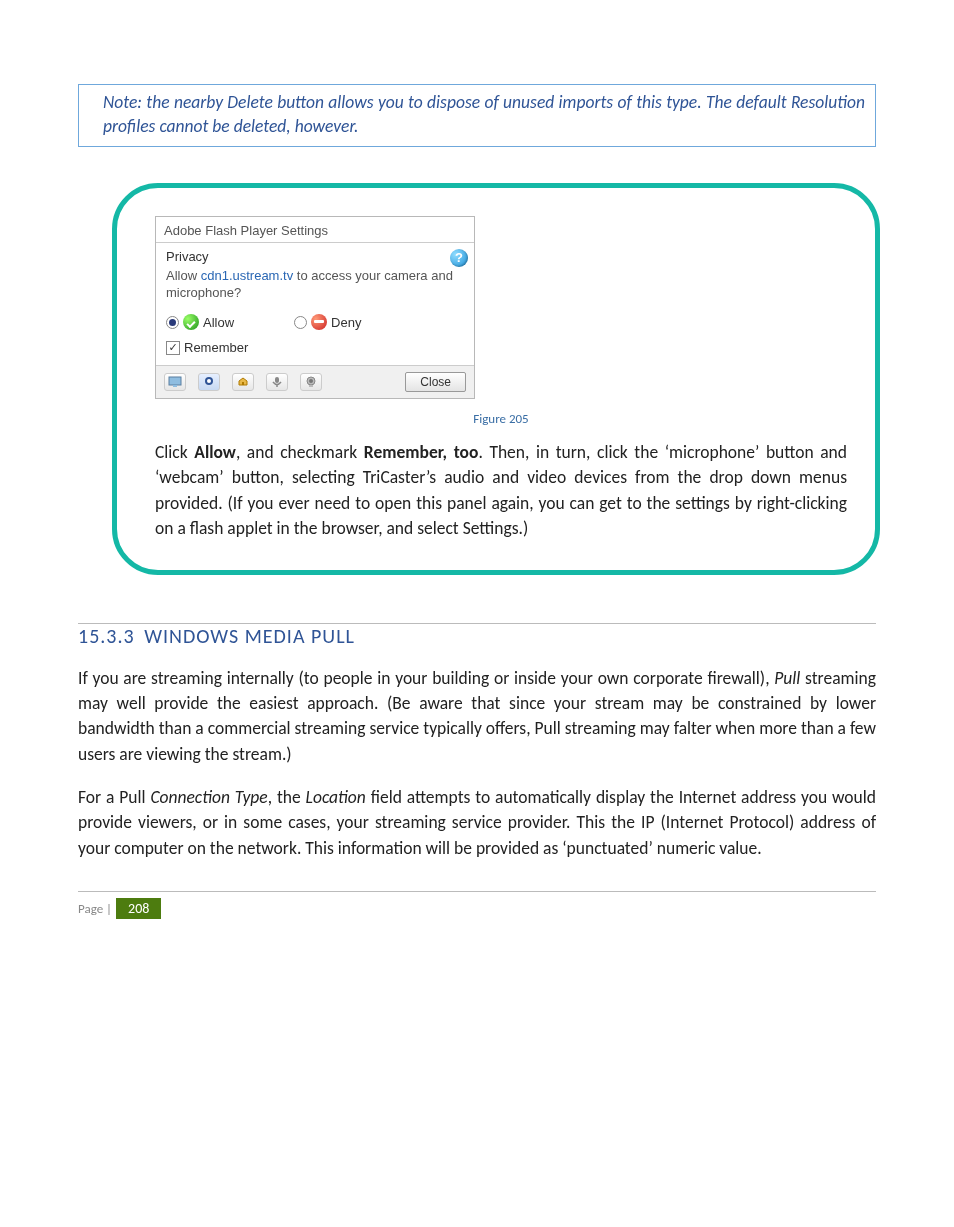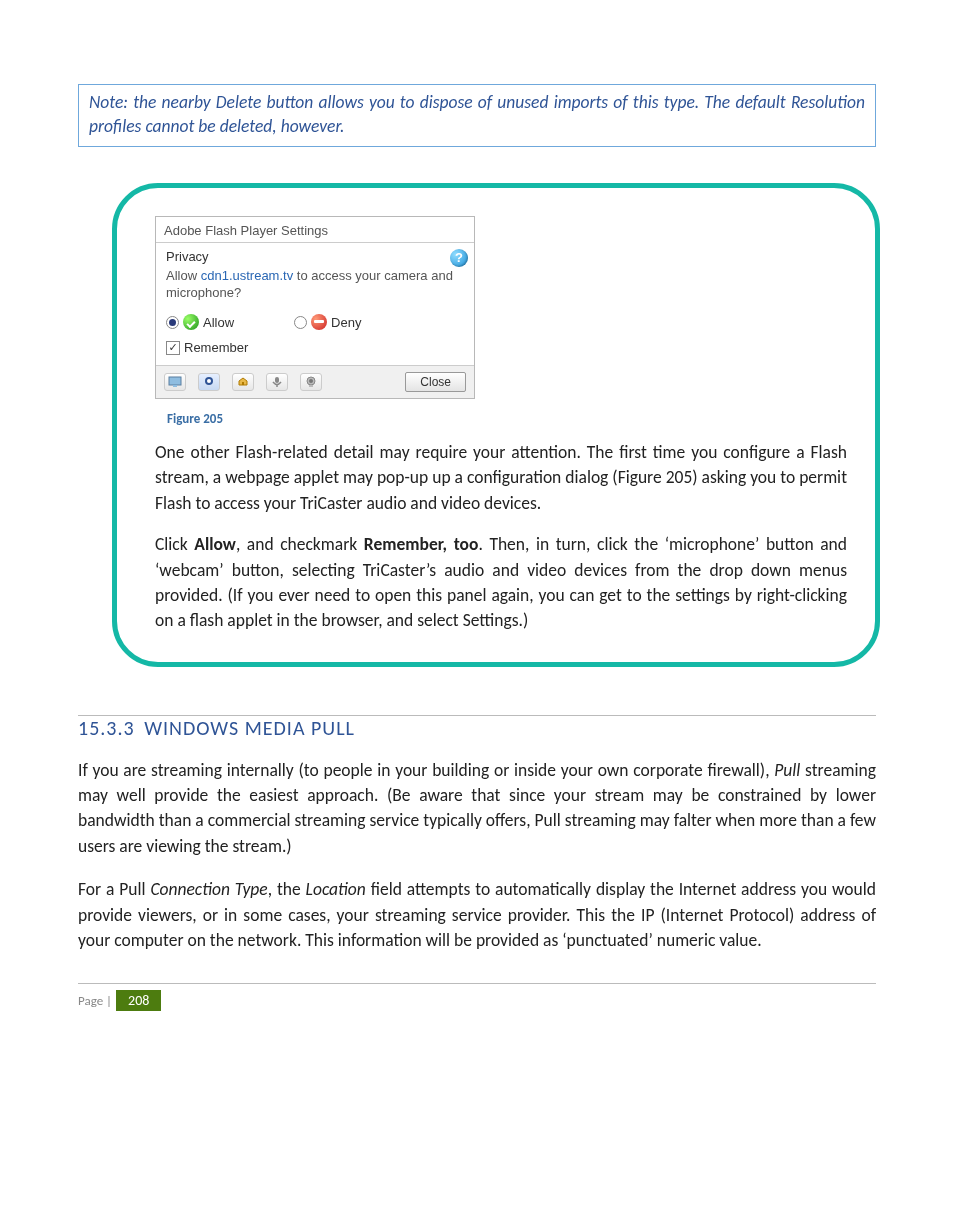--- a/index.html
+++ b/index.html
@@ -1,19 +1,19 @@
 <!DOCTYPE html>
 <html><head>
 <meta charset="utf-8">
 <style>
   * { box-sizing: border-box; margin: 0; padding: 0; }
   html, body { width: 954px; height: 1227px; background: #fff; font-family: "Calibri", "Segoe UI", Arial, sans-serif; color: #222; }
   .page { padding: 84px 78px 0 78px; }
   .note-box {
-    border: 1px solid #6fa8dc; padding: 6px 10px 8px 10px;
+    border: 1px solid #6fa8dc; padding: 6px 10px 8px 24px;
     color: #2f5496; font-style: italic; font-size: 17.5px; line-height: 1.35;
     text-align: justify;
   }
   .callout {
     margin-top: 36px;
     margin-left: 34px;
     margin-right: -4px;
     border: 5px solid #14b8a6;
     border-radius: 46px;
     padding: 28px 28px 28px 38px;
@@ -50,21 +50,21 @@
   .allow-ico { background: radial-gradient(circle at 30% 30%, #9f6, #1a8f1a); position:relative; }
   .allow-ico::after { content:""; position:absolute; left:4px; top:7px; width:6px; height:3px; border-left:2px solid #fff; border-bottom:2px solid #fff; transform: rotate(-45deg); }
   .deny-ico { background: radial-gradient(circle at 30% 30%, #f97, #c22); position:relative; }
   .deny-ico::after { content:""; position:absolute; left:3px; top:6px; width:10px; height:3px; background:#fff; border-radius:1px; }
   .remember-row { margin-top:10px; display:flex; align-items:center; gap:4px; }
   .chk { width:14px; height:14px; border:1px solid #888; background:#fff; display:flex; align-items:center; justify-content:center; font-size:11px; color:#333; }
   .flash-footer { padding: 6px 8px; display:flex; align-items:center; gap:12px; background:#f0f0f0; }
   .tab-ico { width:22px; height:18px; border:1px solid #ccc; border-radius:3px; display:flex; align-items:center; justify-content:center; background:linear-gradient(#fff,#e6e6e6); }
   .tab-ico svg { display:block; }
   .close-btn { margin-left:auto; border:1px solid #999; background:linear-gradient(#fff,#e4e4e4); padding:2px 14px; font-family:inherit; font-size:12px; color:#333; cursor:pointer; border-radius:2px; }
-  .figure-caption { color:#3a6ea5; font-weight:bold; font-size:13px; margin: 8px 0 14px 12px; }
+  .figure-caption { color:#3a6ea5; font-weight:normal; font-size:13px; margin: 8px 0 14px 0; text-align: center; }
   .callout p { font-size:17.5px; line-height:1.45; text-align:justify; }
   .callout p + p { margin-top:16px; }
   .section-heading {
     margin-top: 48px;
     border-top: 1px solid #bbb;
     font-size: 20px;
     letter-spacing: 1px;
     color: #2f5496;
   }
   .body-text { font-size:17.5px; line-height:1.45; text-align:justify; margin-top:18px; }
@@ -142,21 +142,20 @@
               <circle cx="7" cy="5" r="2" fill="#777"></circle>
               <rect x="5" y="9" width="4" height="2" fill="#bbb"></rect>
             </svg>
         </span>
         <button class="close-btn">Close</button>
       </div>
     </div>
 
     <div class="figure-caption">Figure 205</div>
 
-    <p>One other Flash-related detail may require your attention. The first time you configure a Flash stream, a webpage applet may pop-up up a configuration dialog (Figure 205) asking you to permit Flash to access your TriCaster audio and video devices.</p>
     <p>
       <span>Click </span><span class="strong">Allow</span><span>, and checkmark </span><span class="strong">Remember, too</span><span>. Then, in turn, click the ‘microphone’ button and ‘webcam’ button, selecting TriCaster’s audio and video devices from the drop down menus provided.  (If you ever need to open this panel again, you can get to the settings by right-clicking on a flash applet in the browser, and select Settings.)</span>
     </p>
   </div>
 
   <div class="section-heading">
     <span>15.3.3</span>
     <span style="margin-left:4px;">WINDOWS MEDIA PULL</span>
   </div>
 

